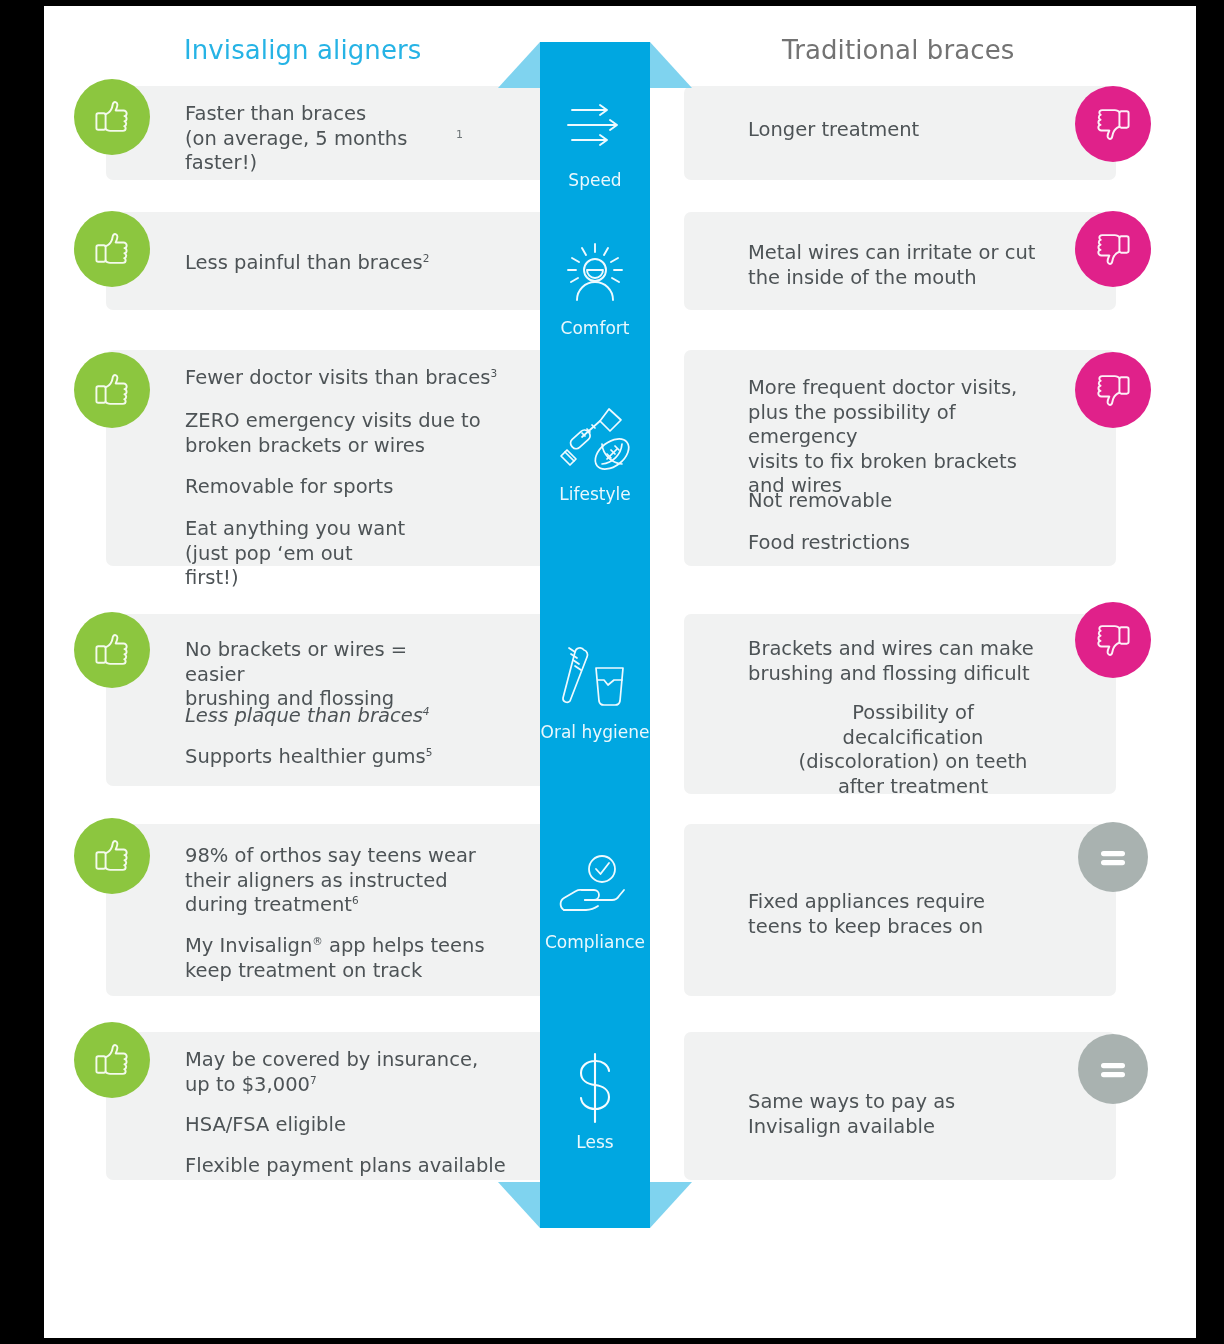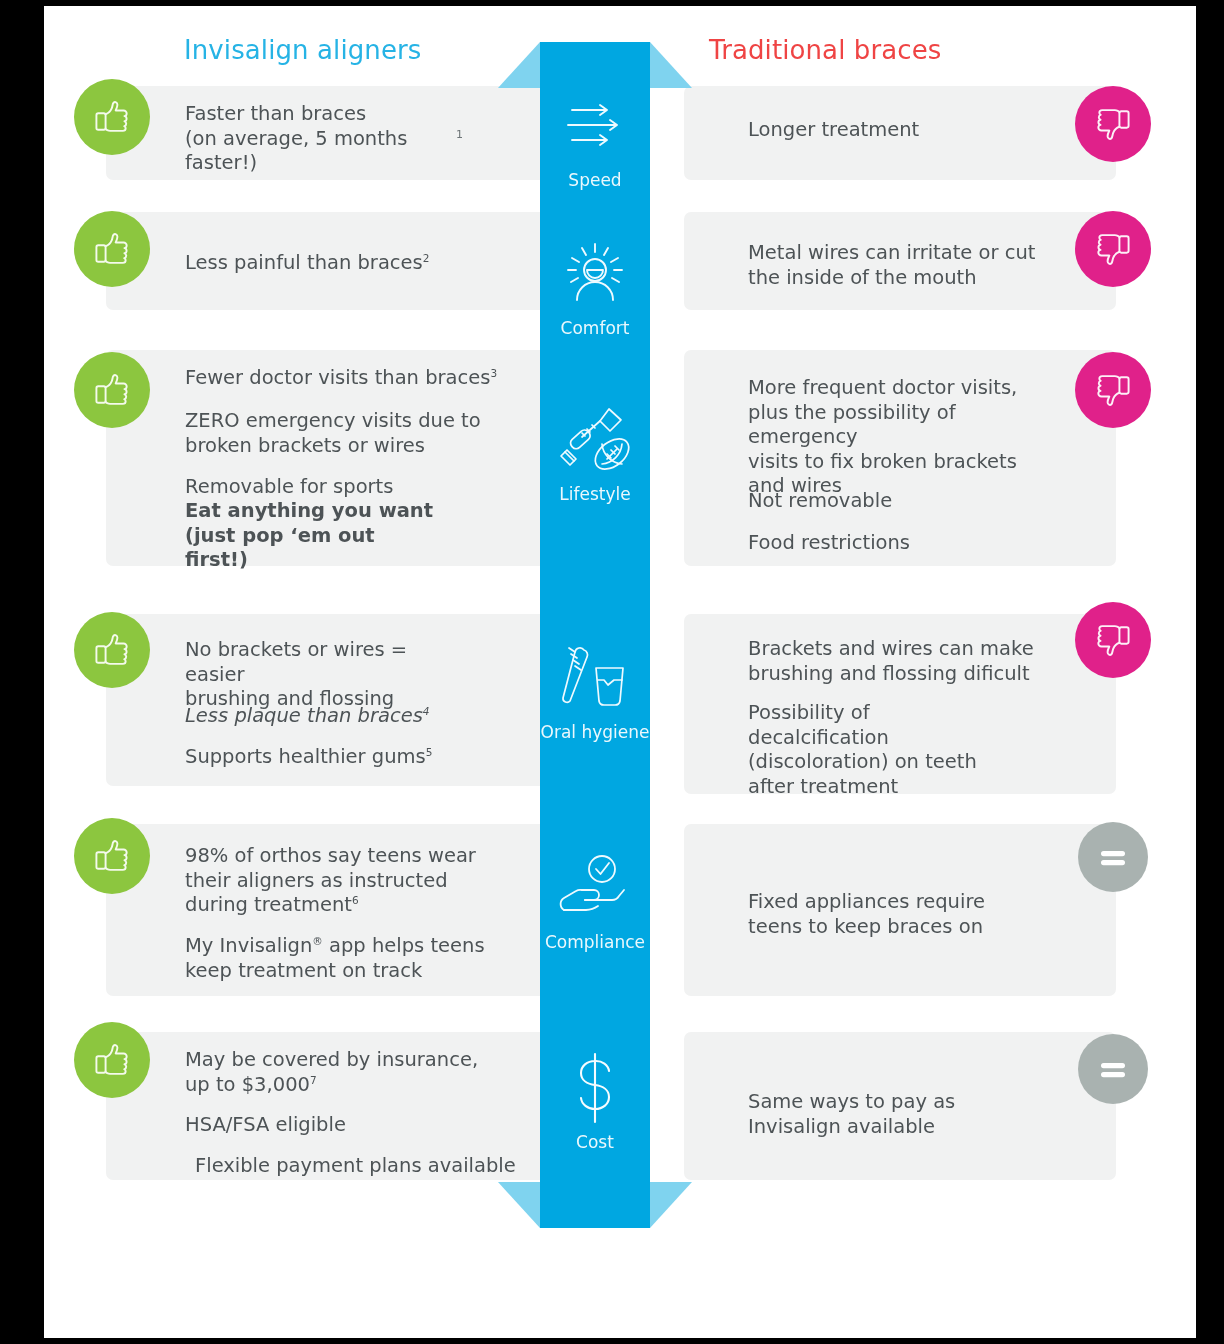--- a/index.html
+++ b/index.html
@@ -33,21 +33,21 @@
 
   
   .col-header {
     position: absolute;
     font-size: 26px;
     font-weight: 400;
     letter-spacing: 0.1px;
     white-space: nowrap;
   }
   #header-left  { left: 140px; top: 29px; color: #26b3e5; }
-  #header-right { left: 665px; top: 29px; color: #ef4444; }
+  #header-right { left: 738px; top: 29px; color: #737373; }
 
   
   .panel {
     position: absolute;
     background: #f1f2f2;
     border-radius: 7px;
   }
   .panel.left  { left: 62px;  width: 470px; }
   .panel.right { left: 640px; width: 432px; }
 
@@ -267,57 +267,57 @@
 (on average, 5 months
 faster!)</div>
     <div class="footmark" style="left:412px; top:122px;">1</div>
 
     <div class="txt" style="left:141px; top:245px; width:330px;"><span>Less painful than braces</span><sup>2</sup></div>
 
     <div class="txt" style="left:141px; top:360px; width:360px;"><span>Fewer doctor visits than braces</span><sup>3</sup></div>
     <div class="txt" style="left:141px; top:403px; width:340px;">ZERO emergency visits due to
 broken brackets or wires</div>
     <div class="txt" style="left:141px; top:469px; width:340px;">Removable for sports</div>
-    <div class="txt" style="left:141px; top:493px; width:340px;font-weight:bold;">Eat anything you want
+    <div class="txt" style="left:141px; top:511px; width:340px;">Eat anything you want
 (just pop ‘em out
 first!)</div>
 
     <div class="txt" style="left:141px; top:632px; width:340px;">No brackets or wires =
 easier
 brushing and flossing</div>
     <div class="txt" style="left:141px; top:698px; width:340px;font-style:italic;"><span>Less plaque than braces</span><sup>4</sup></div>
     <div class="txt" style="left:141px; top:739px; width:340px;"><span>Supports healthier gums</span><sup>5</sup></div>
 
     <div class="txt" style="left:141px; top:838px; width:360px;"><span>98% of orthos say teens wear
 their aligners as instructed
 during treatment</span><sup>6</sup></div>
     <div class="txt" style="left:141px; top:928px; width:360px;"><span>My Invisalign</span><sup>®</sup><span> app helps teens
 keep treatment on track</span></div>
 
     <div class="txt" style="left:141px; top:1042px; width:370px;"><span>May be covered by insurance,
 up to $3,000</span><sup>7</sup></div>
     <div class="txt" style="left:141px; top:1107px; width:370px;">HSA/FSA eligible</div>
-    <div class="txt" style="left:151px; top:1148px; width:380px;">Flexible payment plans available</div>
+    <div class="txt" style="left:141px; top:1148px; width:380px;">Flexible payment plans available</div>
 
     <div class="txt" style="left:704px; top:112px; width:340px;">Longer treatment</div>
 
     <div class="txt" style="left:704px; top:235px; width:360px;">Metal wires can irritate or cut
 the inside of the mouth</div>
 
     <div class="txt" style="left:704px; top:370px; width:340px;">More frequent doctor visits,
 plus the possibility of
 emergency
 visits to fix broken brackets
 and wires</div>
     <div class="txt" style="left:704px; top:483px; width:340px;">Not removable</div>
     <div class="txt" style="left:704px; top:525px; width:340px;">Food restrictions</div>
 
     <div class="txt" style="left:704px; top:631px; width:360px;">Brackets and wires can make
 brushing and flossing dificult</div>
-    <div class="txt" style="left:704px; top:695px; width:330px;">Possibility of
+    <div class="txt" style="left:704px; top:695px; width:330px;text-align:center;">Possibility of
 decalcification
 (discoloration) on teeth
 after treatment</div>
 
     <div class="txt" style="left:704px; top:884px; width:340px;">Fixed appliances require
 teens to keep braces on</div>
 
     <div class="txt" style="left:704px; top:1084px; width:340px;">Same ways to pay as
 Invisalign available</div>
 
@@ -429,18 +429,18 @@
 
       <div class="cat" style="top:1010px;">
         <div class="cat-icon">
           <svg width="60" height="76" viewBox="0 0 60 76">
             <g fill="none" stroke="#f4fcff" stroke-width="2.1" stroke-linecap="round" stroke-linejoin="round">
               <line x1="30" y1="4" x2="30" y2="72"></line>
               <path d="M44 21 a13 11 0 0 0 -14 -10 c-8 0 -14 5 -14 12 0 7 6 11 14 12 8 1 14 5 14 12 0 7 -6 12 -14 12 a14 12 0 0 1 -14 -11"></path>
             </g>
           </svg>
         </div>
-        <div class="cat-label">Cost</div>
+        <div class="cat-label">Less</div>
       </div>
     </div>
 
   </div>
 </div>
 
 </body></html>

